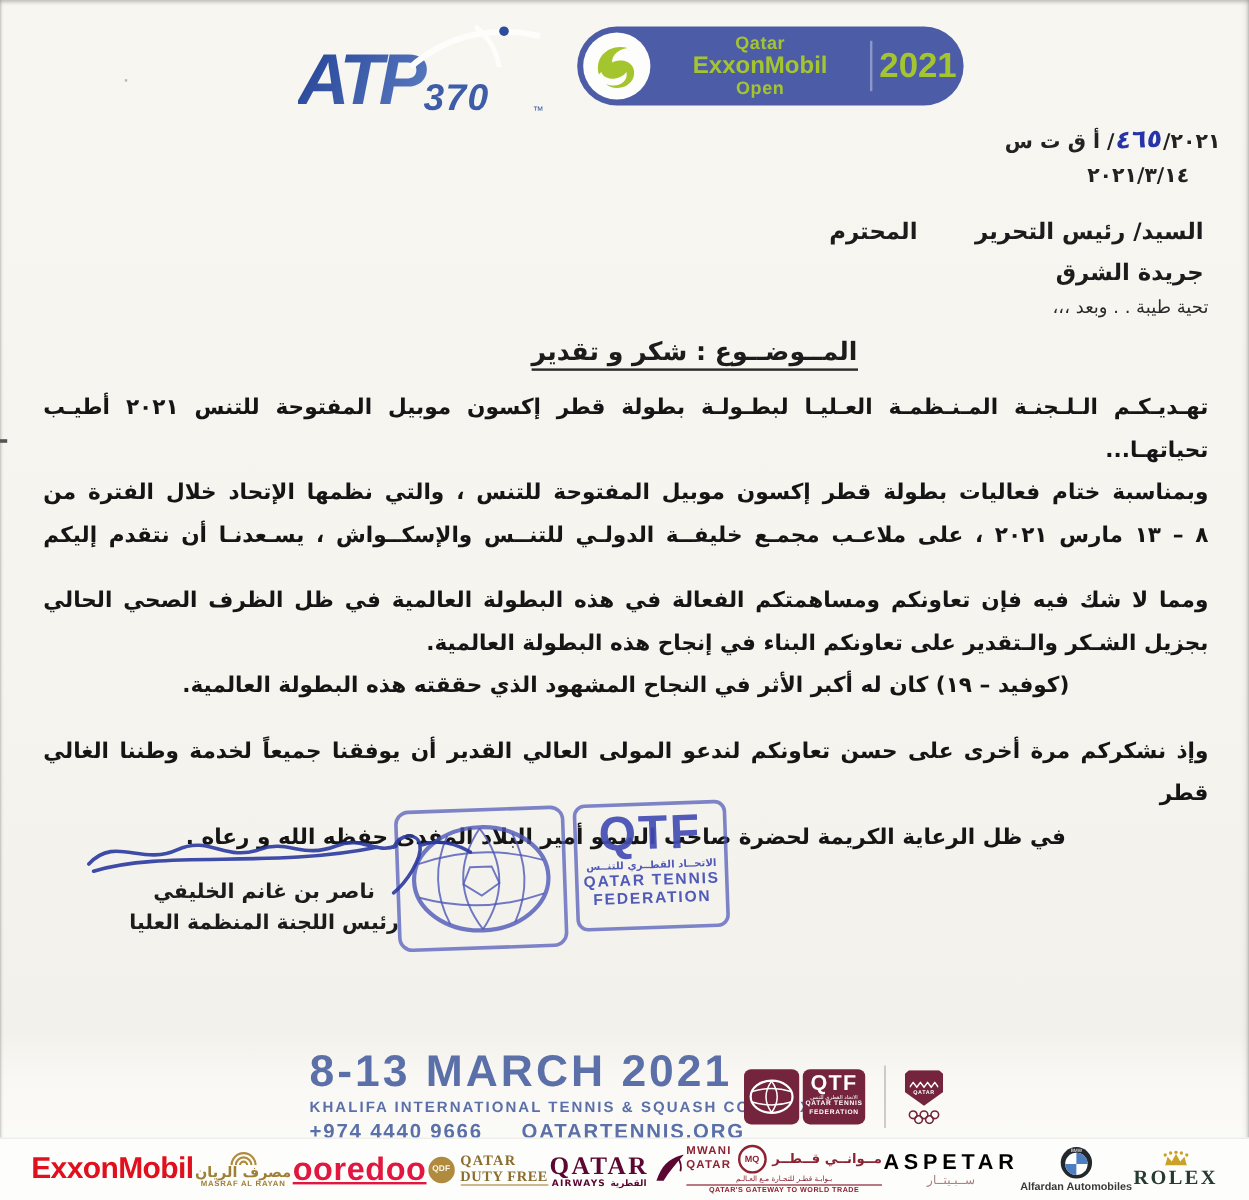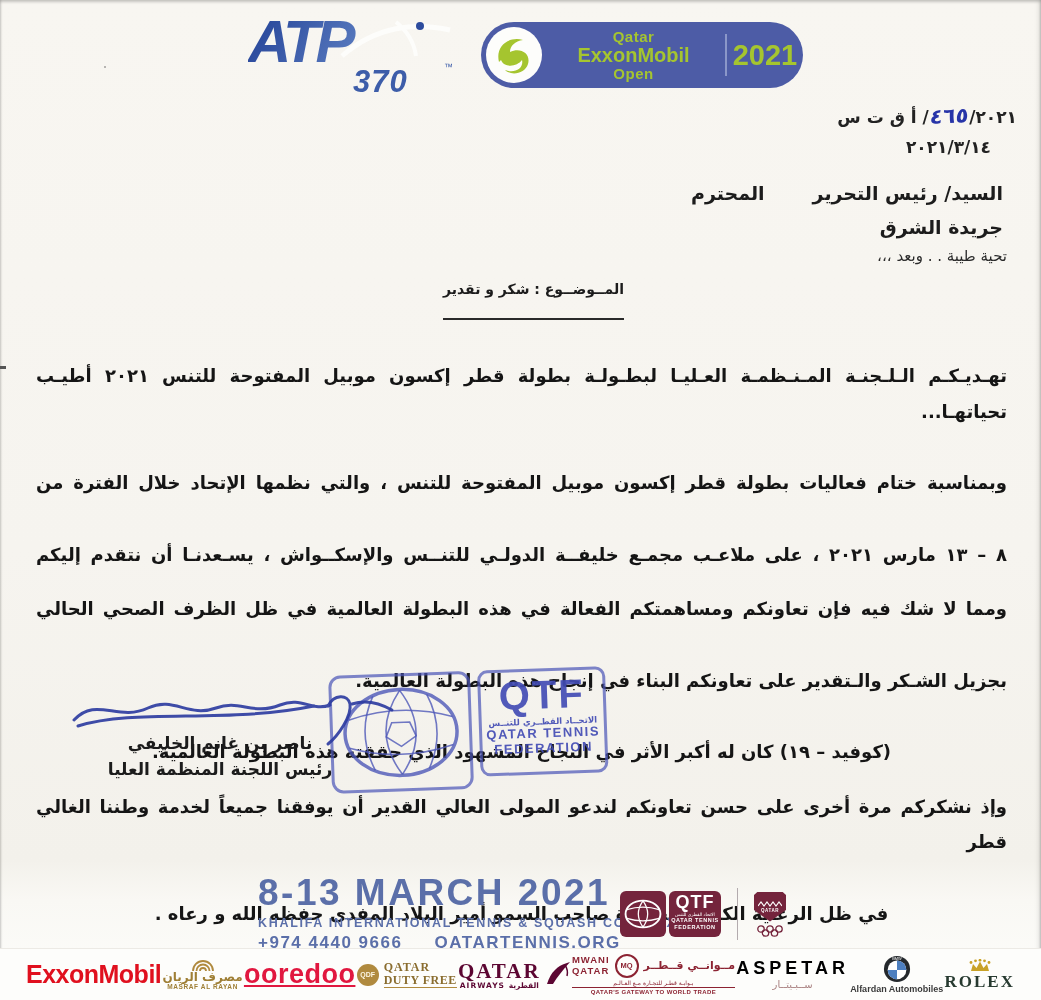--- a/index.html
+++ b/index.html
@@ -1,20 +1,20 @@
 <!DOCTYPE html>
 <html lang="ar"><head>
 <meta charset="utf-8">
 <style>
   html,body{margin:0;padding:0;background:#e9e7e2;}
   .page{position:relative;width:1041px;height:1000px;margin:0 auto;overflow:hidden;
         background:linear-gradient(180deg,#f8f6f1 0%,#f6f4ef 55%,#f3f1eb 86%,#f9f8f4 90%,#fdfdfb 100%);
         font-family:"DejaVu Sans",sans-serif;color:#1c1c1c;
         box-shadow:inset 0 2px 3px rgba(0,0,0,.18), inset -3px 0 4px rgba(0,0,0,.08), inset 0 -2px 3px rgba(0,0,0,.25);}
-  .latin{font-family:"Liberation Sans",sans-serif;}
+  .latin{font-family:"Liberation Sans",sans-serif;margin-top:25px;}
   
   .atp{position:absolute;left:248px;top:14px;width:215px;height:84px;}
   .atp-word{font-family:"Liberation Sans",sans-serif;font-style:italic;font-weight:900;font-size:60px;line-height:56px;letter-spacing:-4px;
             background:linear-gradient(120deg,#2d4c9e 10%,#5a7cc0 55%,#8fa9d8 95%);-webkit-background-clip:text;background-clip:text;color:transparent;}
   .atp-250{position:absolute;left:105px;top:50px;font-family:"Liberation Sans",sans-serif;font-style:italic;font-weight:900;font-size:31px;color:#3d5da9;letter-spacing:1px;}
   .atp-tm{position:absolute;left:196px;top:48px;font-size:9px;color:#3d5da9;}
   .atp-swoosh{position:absolute;left:88px;top:2px;}
   .pill{position:absolute;left:481px;top:22px;width:322px;height:66px;border-radius:34px;background:#4d5ca6;display:flex;align-items:center;padding:0;box-sizing:border-box;}
   .pill-circle{width:56px;height:56px;border-radius:50%;background:#fdfdfb;margin-left:5px;display:flex;align-items:center;justify-content:center;flex:0 0 auto;}
   .pill-text{flex:1 1 auto;text-align:center;color:#a5c52f;font-family:"Liberation Sans",sans-serif;font-weight:800;line-height:1;}
@@ -26,24 +26,24 @@
   
   .ref{position:absolute;right:24px;top:104px;text-align:right;font-weight:700;font-size:17px;color:#222;}
   .ref-line1{direction:ltr;unicode-bidi:bidi-override;unicode-bidi:isolate;}
   .ref-num{display:inline-block;color:#2734a8;font-size:21px;font-weight:700;transform:skewX(-8deg) rotate(-2deg);margin:0 1px;}
   .ref-date{direction:ltr;margin-top:9px;margin-right:26px;letter-spacing:1px;}
   
   .addr{position:absolute;right:38px;top:182px;width:312px;display:flex;justify-content:space-between;direction:rtl;font-weight:700;font-size:19px;}
   .org{position:absolute;right:38px;top:216px;font-weight:700;font-size:19px;direction:rtl;}
   .greeting{position:absolute;right:34px;top:247px;font-size:15px;font-weight:500;direction:rtl;color:#2a2a2a;}
   
-  .subject{position:absolute;left:443px;top:281px;direction:rtl;font-size:14px;font-weight:800;border-bottom:2.5px solid #2a2a2a;padding-bottom:21px;}
+  .subject{position:absolute;left:443px;top:281px;direction:rtl;font-size:21px;font-weight:800;border-bottom:2.5px solid #2a2a2a;padding-bottom:2px;}
   
   .body{position:absolute;left:36px;right:34px;top:322px;direction:rtl;font-size:18px;font-weight:700;line-height:35.5px;color:#151515;}
-  .ln{width:100%;margin-top:36px;}
+  .ln{width:100%;}
   .just{text-align:justify;text-align-last:justify;}
   .rgt{text-align:right;}
   .ctr{text-align:center;}
   .gap{margin-top:19px;}
   
   .closing{position:absolute;right:206px;top:636px;direction:rtl;font-size:17.5px;font-weight:500;color:#222;}
   
   .sig-svg{position:absolute;left:66px;top:680px;z-index:3;}
   .sig-name{position:absolute;left:118px;top:733px;width:204px;text-align:center;font-weight:800;font-size:17px;direction:rtl;}
   .sig-title{position:absolute;left:96px;top:759px;width:248px;text-align:center;font-weight:800;font-size:17px;direction:rtl;}

